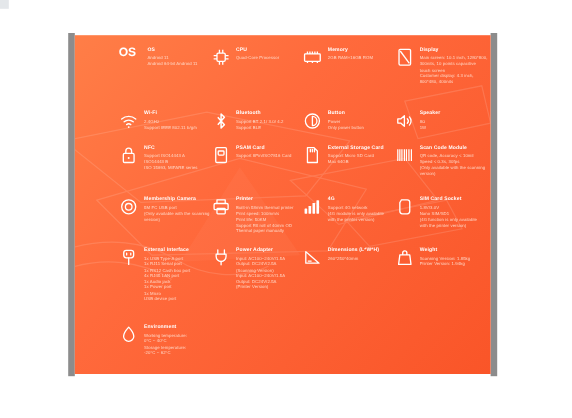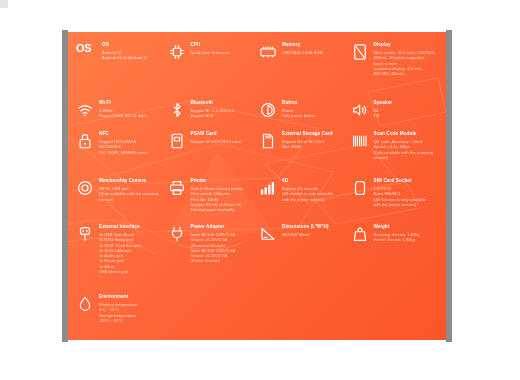--- a/index.html
+++ b/index.html
@@ -26,21 +26,21 @@
   }
   
   .wm{position:absolute;inset:0;pointer-events:none;opacity:.13;}
   .wm svg{width:100%;height:100%;display:block;}
 
   .grid{
     position:absolute;inset:0;
     padding:10px 6px 0 6px;
     box-sizing:border-box;
   }
-  .row{display:flex;}
+  .row{display:flex;margin-left:32px;}
   .cell{
     display:flex;
     box-sizing:border-box;
     padding:0 4px 0 2px;
   }
   .ico{
     flex:0 0 auto;width:18px;height:18px;margin-right:5px;margin-top:1px;
     color:#ffffff;
   }
   .ico svg{width:18px;height:18px;display:block;}

